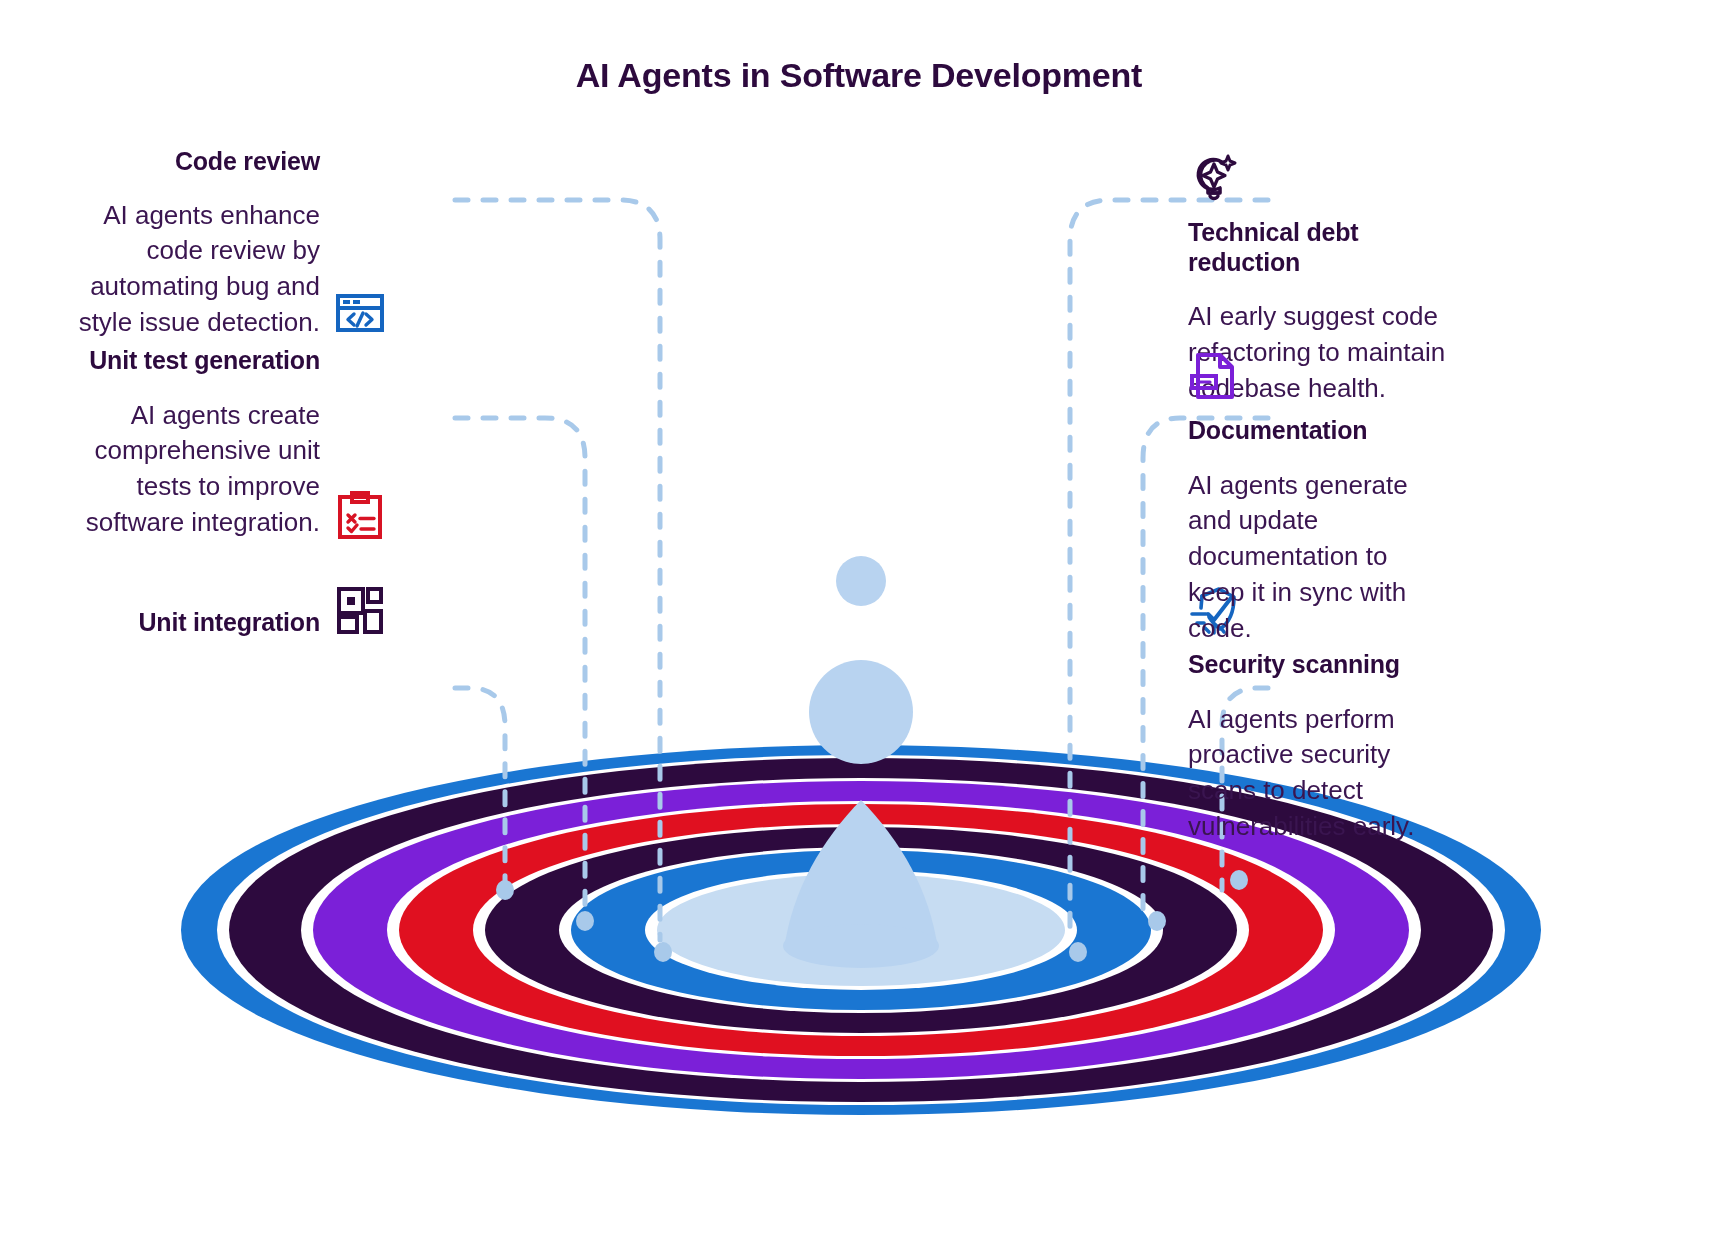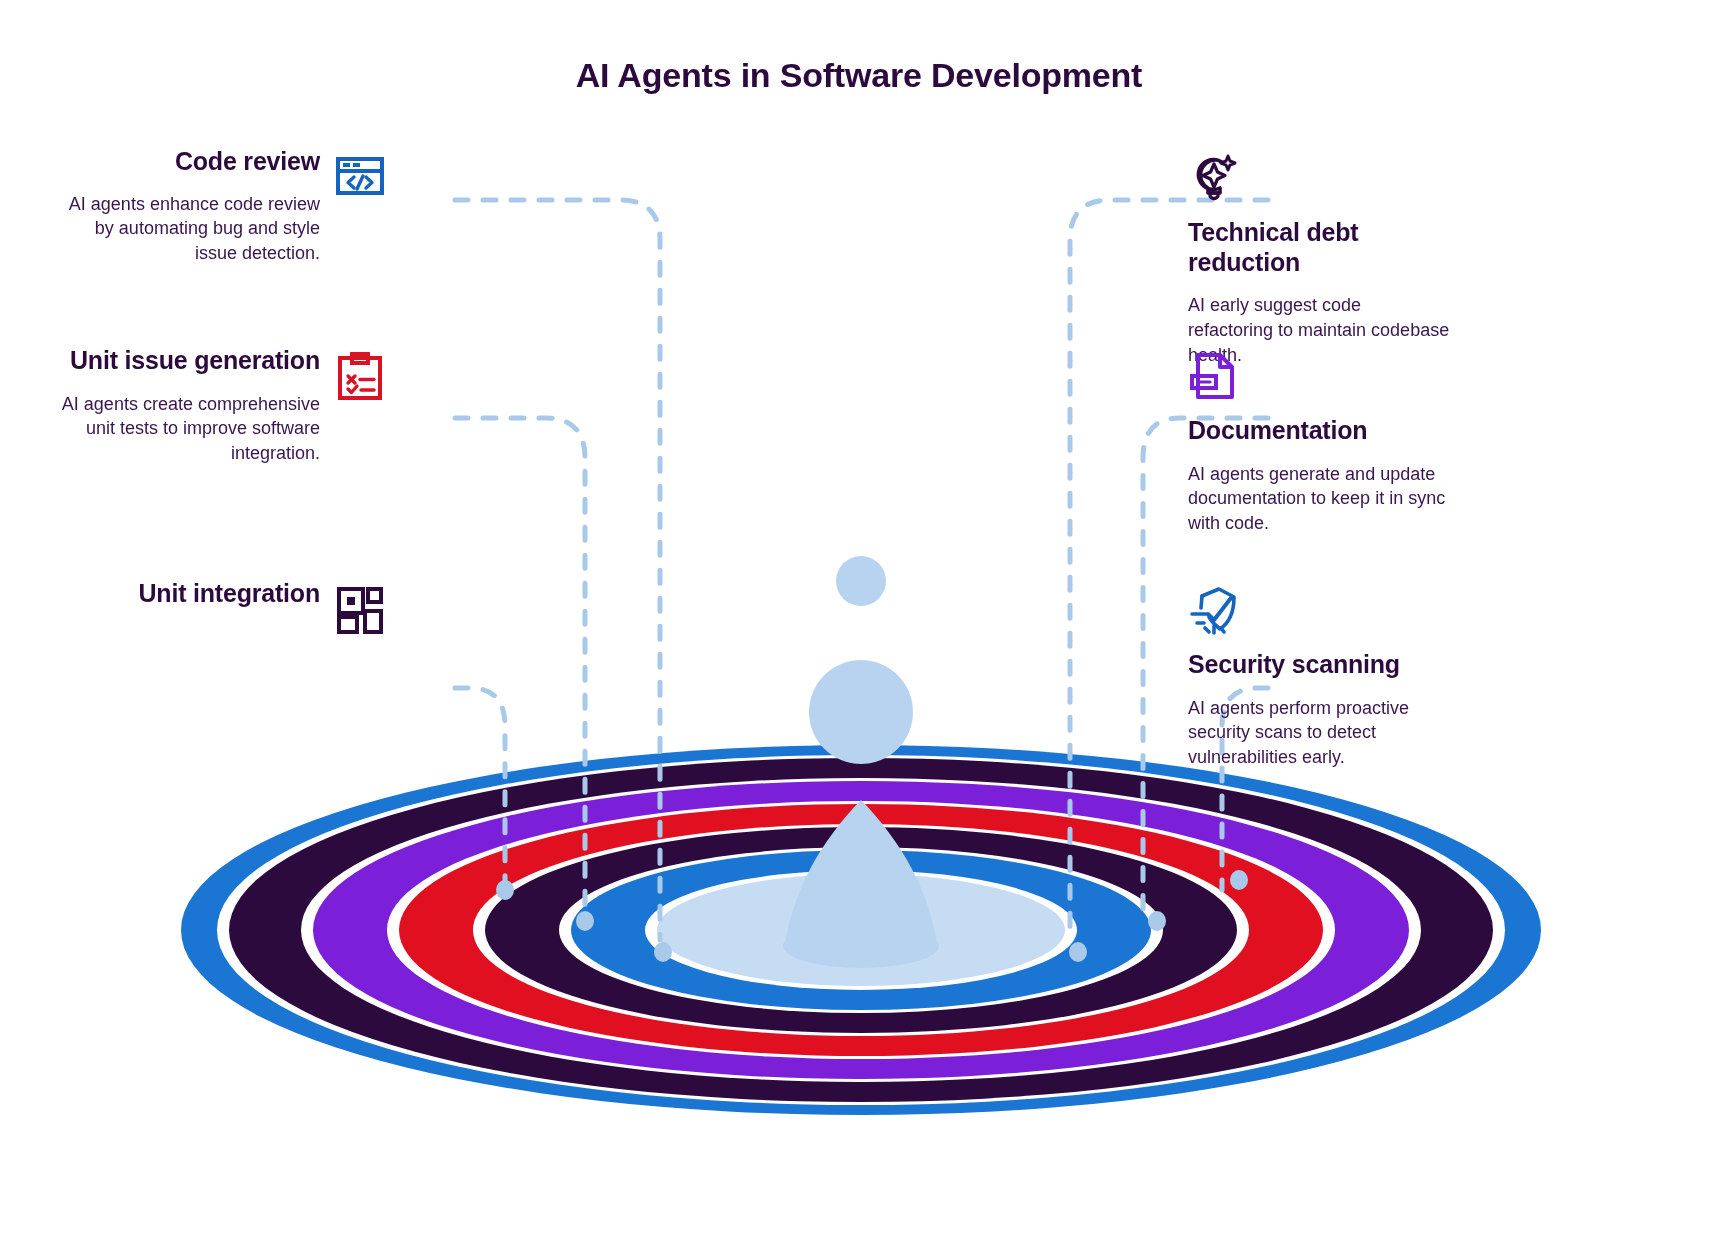--- a/index.html
+++ b/index.html
@@ -18,34 +18,34 @@
     font-size: 34px; font-weight: 700; letter-spacing: -0.2px;
     color: #2d0a3e;
   }
 
   
   #art { position: absolute; inset: 0; width: 1718px; height: 1244px; }
   #connectors { position: absolute; inset: 0; width: 1718px; height: 1244px; }
 
   
   .item { position: absolute; display: flex; gap: 14px; }
-  .item.left  { flex-direction: row; }
+  .item.left  { flex-direction: row; align-items: flex-end; }
   .item.right { flex-direction: column; }
 
   .txt { width: 262px; }
   .item.left  .txt { text-align: right; }
   .item.right .txt { text-align: left; }
 
   .item-title {
     font-size: 25px; font-weight: 700; line-height: 1.18;
     color: #2d0a3e; letter-spacing: -0.2px;
   }
   .item-desc {
-    margin-top: 16px;
-    font-size: 18px; line-height: 1.38;
+    margin-top: 22px;
+    font-size: 26px; line-height: 1.38;
     color: #3a1550; font-weight: 400;
   }
   .ico { width: 52px; height: 52px; flex: 0 0 52px; margin-top: 4px; }
   .item.left .ico { order: 2; }
   .ico svg { display: block; width: 52px; height: 52px; }
 
   
   #item-code-review   { left: 58px;  top: 148px; }
   #item-unit-test     { left: 58px;  top: 346px; }
   #item-jira          { left: 58px;  top: 580px; }
@@ -143,21 +143,21 @@
         <rect x="19" y="11" width="7" height="4" fill="#1565c0"></rect>
         <path d="M20 25 L14 30.5 L20 36" fill="none" stroke="#1565c0" stroke-width="3.4" stroke-linecap="round" stroke-linejoin="round"></path>
         <path d="M32 25 L38 30.5 L32 36" fill="none" stroke="#1565c0" stroke-width="3.4" stroke-linecap="round" stroke-linejoin="round"></path>
         <line x1="29" y1="24" x2="23" y2="37" stroke="#1565c0" stroke-width="3.4" stroke-linecap="round"></line>
       </svg>
     </div>
   </div>
 
   <div class="item left" id="item-unit-test">
     <div class="txt">
-      <div class="item-title">Unit issue generation</div>
+      <div class="item-title">Unit test generation</div>
       <div class="item-desc">AI agents create comprehensive unit tests to improve software integration.</div>
     </div>
     <div class="ico">
       <svg viewBox="0 0 52 52">
         <rect x="6" y="8" width="40" height="40" fill="none" stroke="#d81324" stroke-width="4"></rect>
         <rect x="18" y="4" width="16" height="9" fill="none" stroke="#d81324" stroke-width="4"></rect>
         <path d="M14 26 L21 33 M21 26 L14 33" stroke="#d81324" stroke-width="3.4" stroke-linecap="round"></path>
         <line x1="26" y1="29.5" x2="40" y2="29.5" stroke="#d81324" stroke-width="3.4" stroke-linecap="round"></line>
         <path d="M14 39 L17.5 42.5 L23 36" fill="none" stroke="#d81324" stroke-width="3.4" stroke-linecap="round" stroke-linejoin="round"></path>
         <line x1="27" y1="40" x2="40" y2="40" stroke="#d81324" stroke-width="3.4" stroke-linecap="round"></line>

